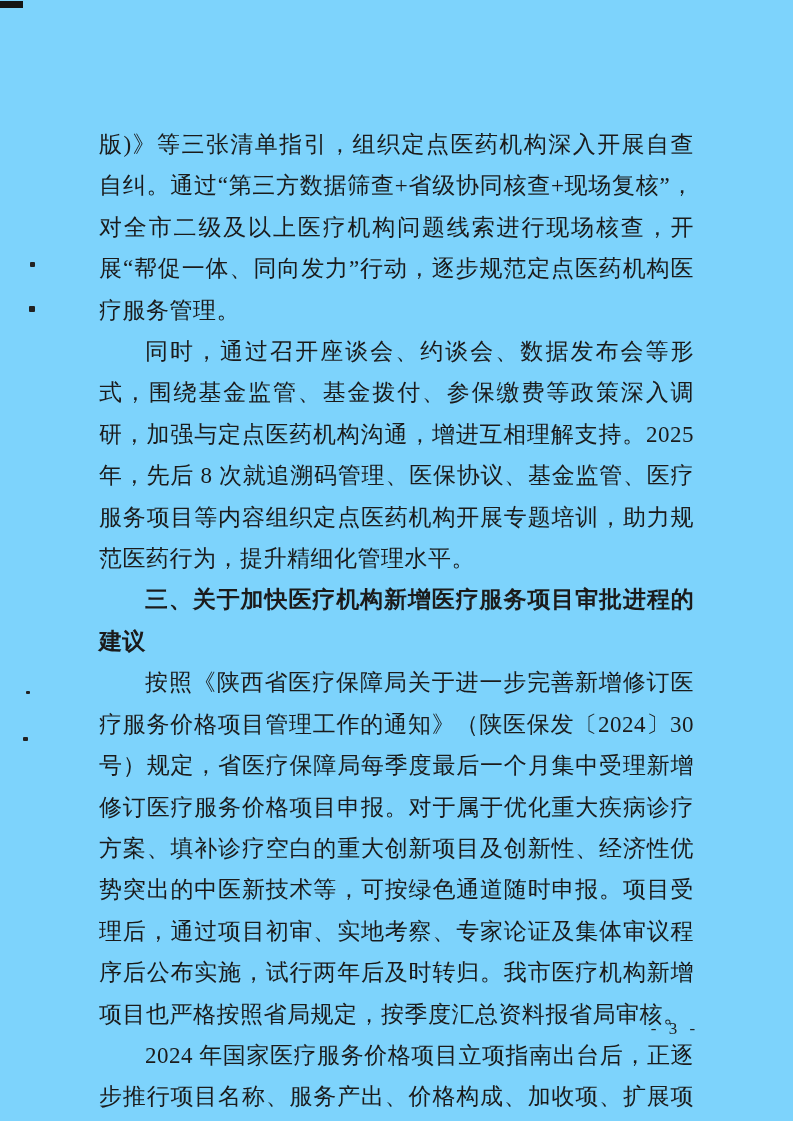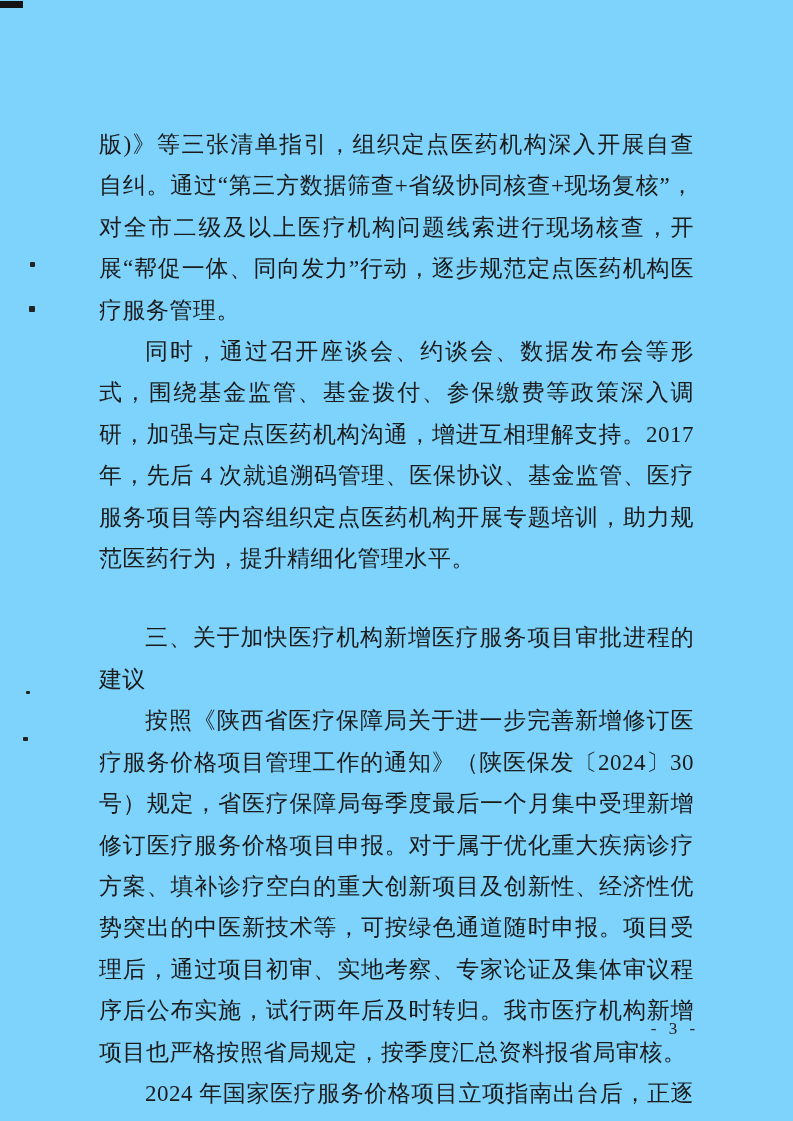--- a/index.html
+++ b/index.html
@@ -49,23 +49,22 @@
   .doc-body p {
     margin: 0;
     padding: 0;
     text-indent: 2em;
   }
   .doc-body p.continuation {
     text-indent: 0;
   }
   .doc-body p.heading {
     font-family: "Liberation Sans", "DejaVu Sans", sans-serif;
-    font-weight: normal;
+    font-weight: bold;
     letter-spacing: 0.2px;
-    margin-top: 38px;
   }
 
   
   .page-number {
     position: absolute;
     left: 640px;
     top: 1019px;
     width: 70px;
     text-align: center;
     font-size: 17px;
@@ -80,21 +79,21 @@
 <div class="page">
 
   <div class="corner-mark"></div>
   <div class="speck s1"></div>
   <div class="speck s2"></div>
   <div class="speck s3"></div>
   <div class="speck s4"></div>
 
   <div class="doc-body">
     <p class="continuation">版)》等三张清单指引，组织定点医药机构深入开展自查自纠。通过“第三方数据筛查+省级协同核查+现场复核”，对全市二级及以上医疗机构问题线索进行现场核查，开展“帮促一体、同向发力”行动，逐步规范定点医药机构医疗服务管理。</p>
-    <p>同时，通过召开座谈会、约谈会、数据发布会等形式，围绕基金监管、基金拨付、参保缴费等政策深入调研，加强与定点医药机构沟通，增进互相理解支持。2017 年，先后 4 次就追溯码管理、医保协议、基金监管、医疗服务项目等内容组织定点医药机构开展专题培训，助力规范医药行为，提升精细化管理水平。</p>
+    <p>同时，通过召开座谈会、约谈会、数据发布会等形式，围绕基金监管、基金拨付、参保缴费等政策深入调研，加强与定点医药机构沟通，增进互相理解支持。2025 年，先后 8 次就追溯码管理、医保协议、基金监管、医疗服务项目等内容组织定点医药机构开展专题培训，助力规范医药行为，提升精细化管理水平。</p>
     <p class="heading">三、关于加快医疗机构新增医疗服务项目审批进程的建议</p>
     <p>按照《陕西省医疗保障局关于进一步完善新增修订医疗服务价格项目管理工作的通知》（陕医保发〔2024〕30 号）规定，省医疗保障局每季度最后一个月集中受理新增修订医疗服务价格项目申报。对于属于优化重大疾病诊疗方案、填补诊疗空白的重大创新项目及创新性、经济性优势突出的中医新技术等，可按绿色通道随时申报。项目受理后，通过项目初审、实地考察、专家论证及集体审议程序后公布实施，试行两年后及时转归。我市医疗机构新增项目也严格按照省局规定，按季度汇总资料报省局审核。</p>
     <p>2024 年国家医疗服务价格项目立项指南出台后，正逐步推行项目名称、服务产出、价格构成、加收项、扩展项及计价单位的</p>
   </div>
 
   <div class="page-number">- 3 -</div>
 
 </div>
 
 </body></html>

